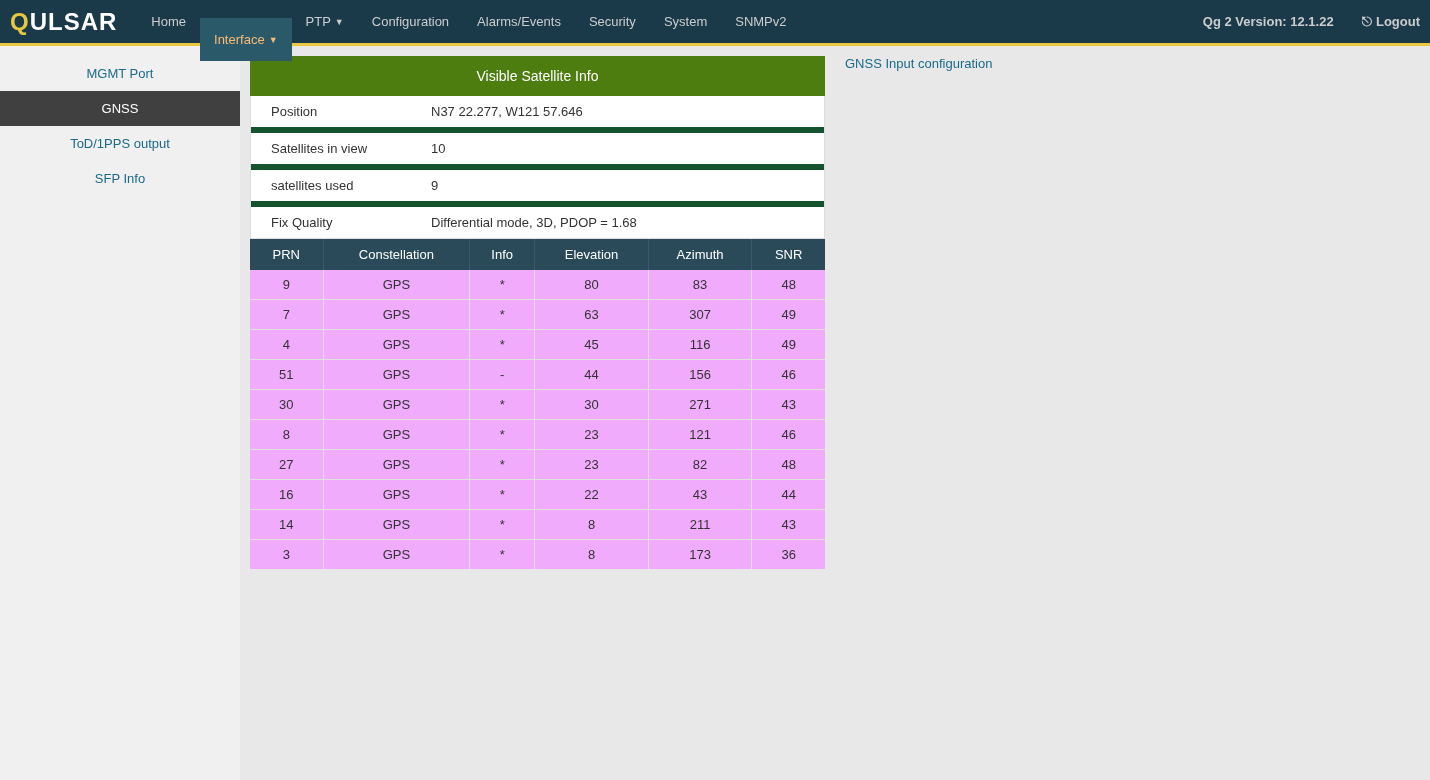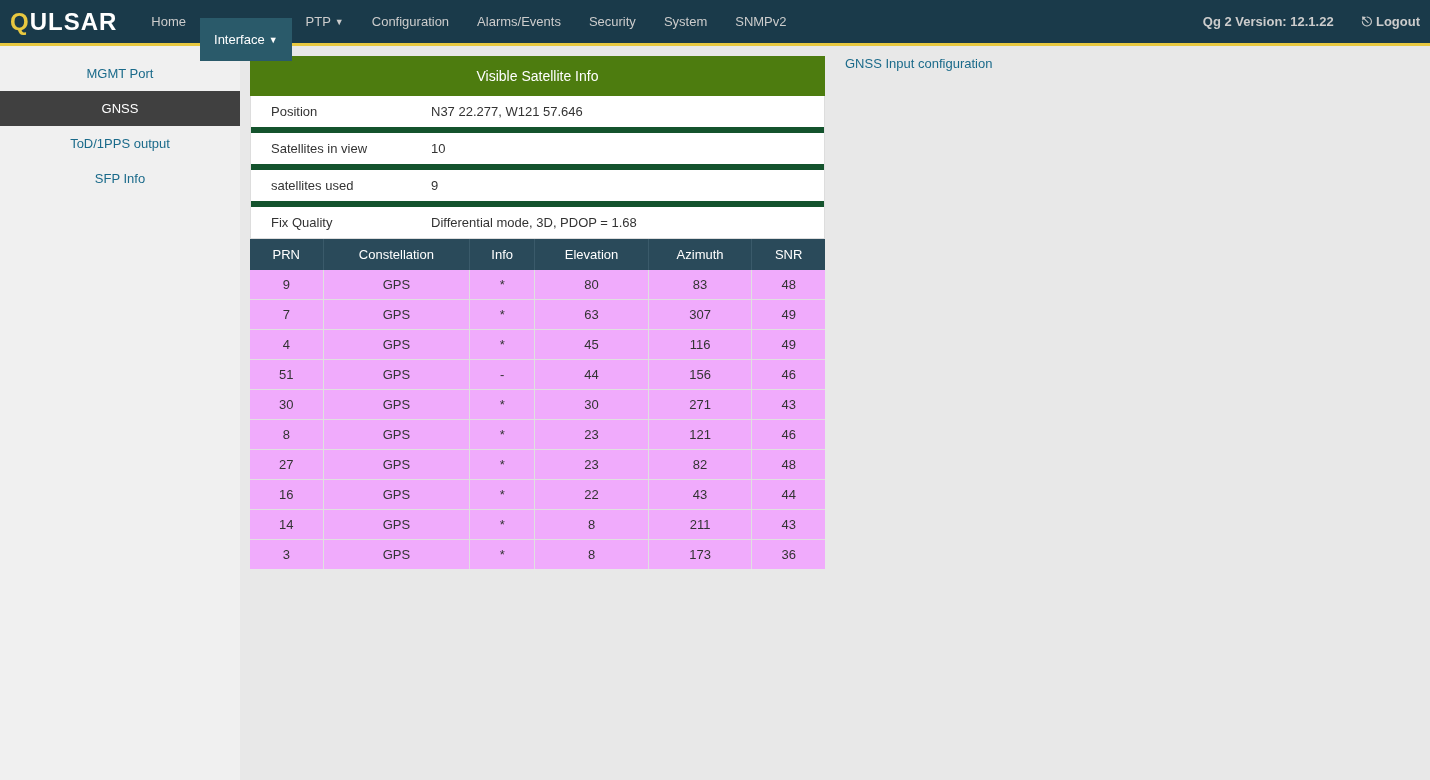--- a/index.html
+++ b/index.html
@@ -32,21 +32,21 @@
       color: #ccc;
       padding: 0 14px;
       height: 43px;
       display: flex;
       align-items: center;
       cursor: pointer;
       font-size: 13px;
       text-decoration: none;
       white-space: nowrap;
     }
-    .nav-item.active { background: #2a5a6a; color: #ffffff; margin-top: 36px; }
+    .nav-item.active { background: #2a5a6a; color: #fdba74; margin-top: 36px; }
     .nav-item .arrow { font-size: 9px; margin-left: 4px; }
     .nav-right {
       display: flex;
       align-items: center;
       margin-left: auto;
       color: #ccc;
       font-size: 13px;
       gap: 28px;
       font-weight: bold;
     }

